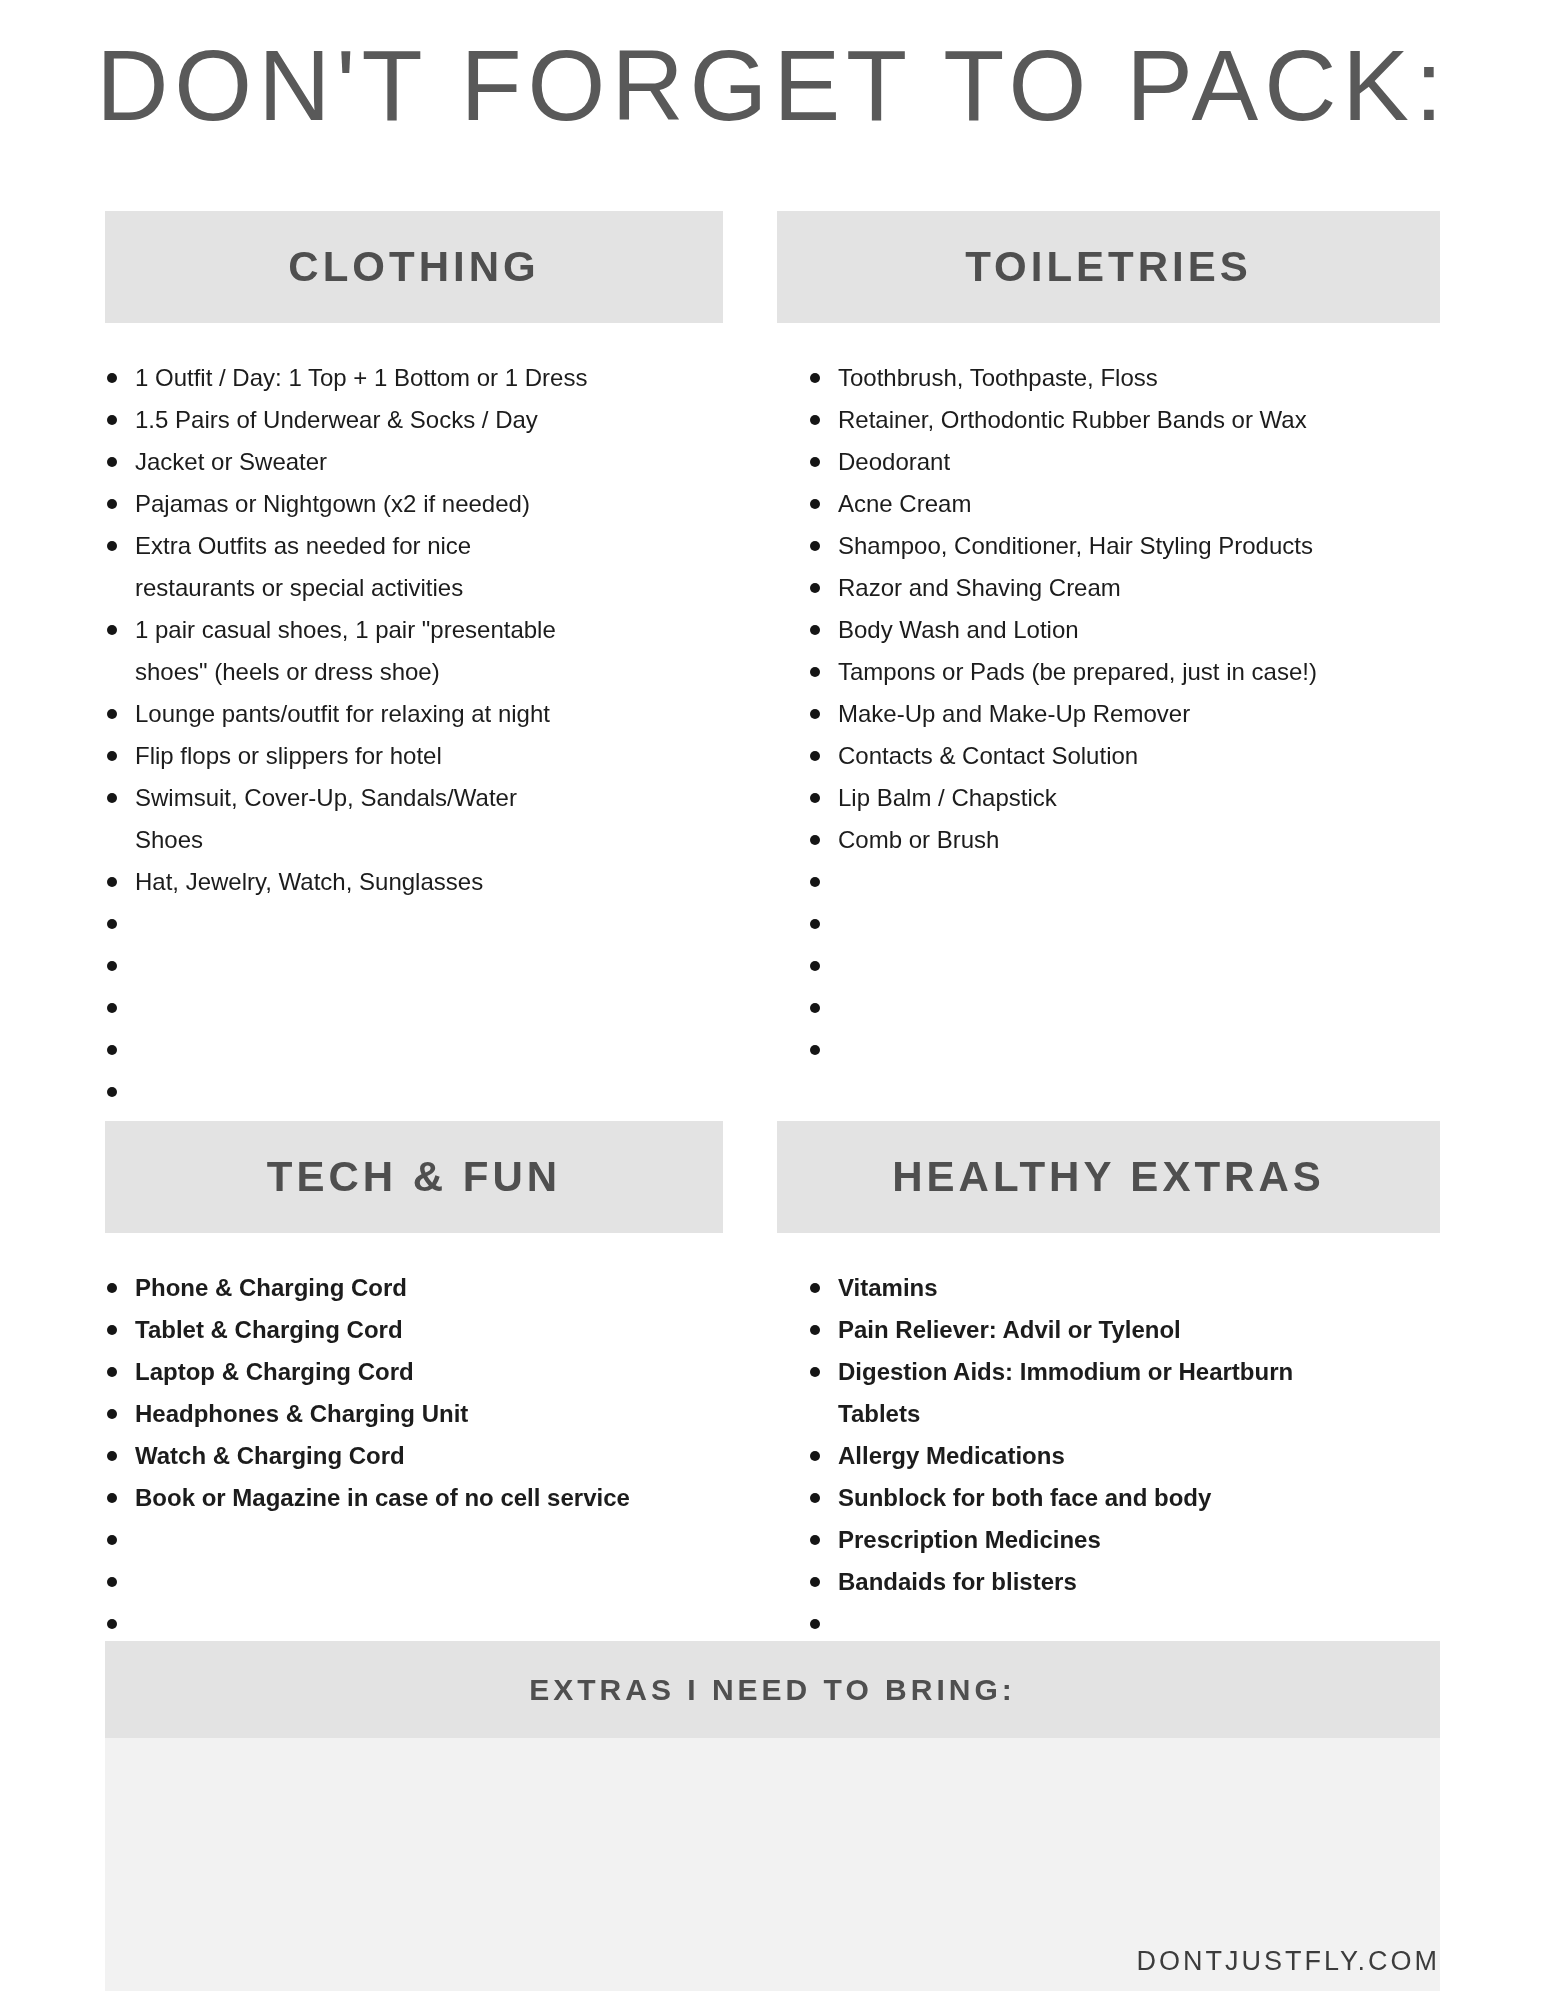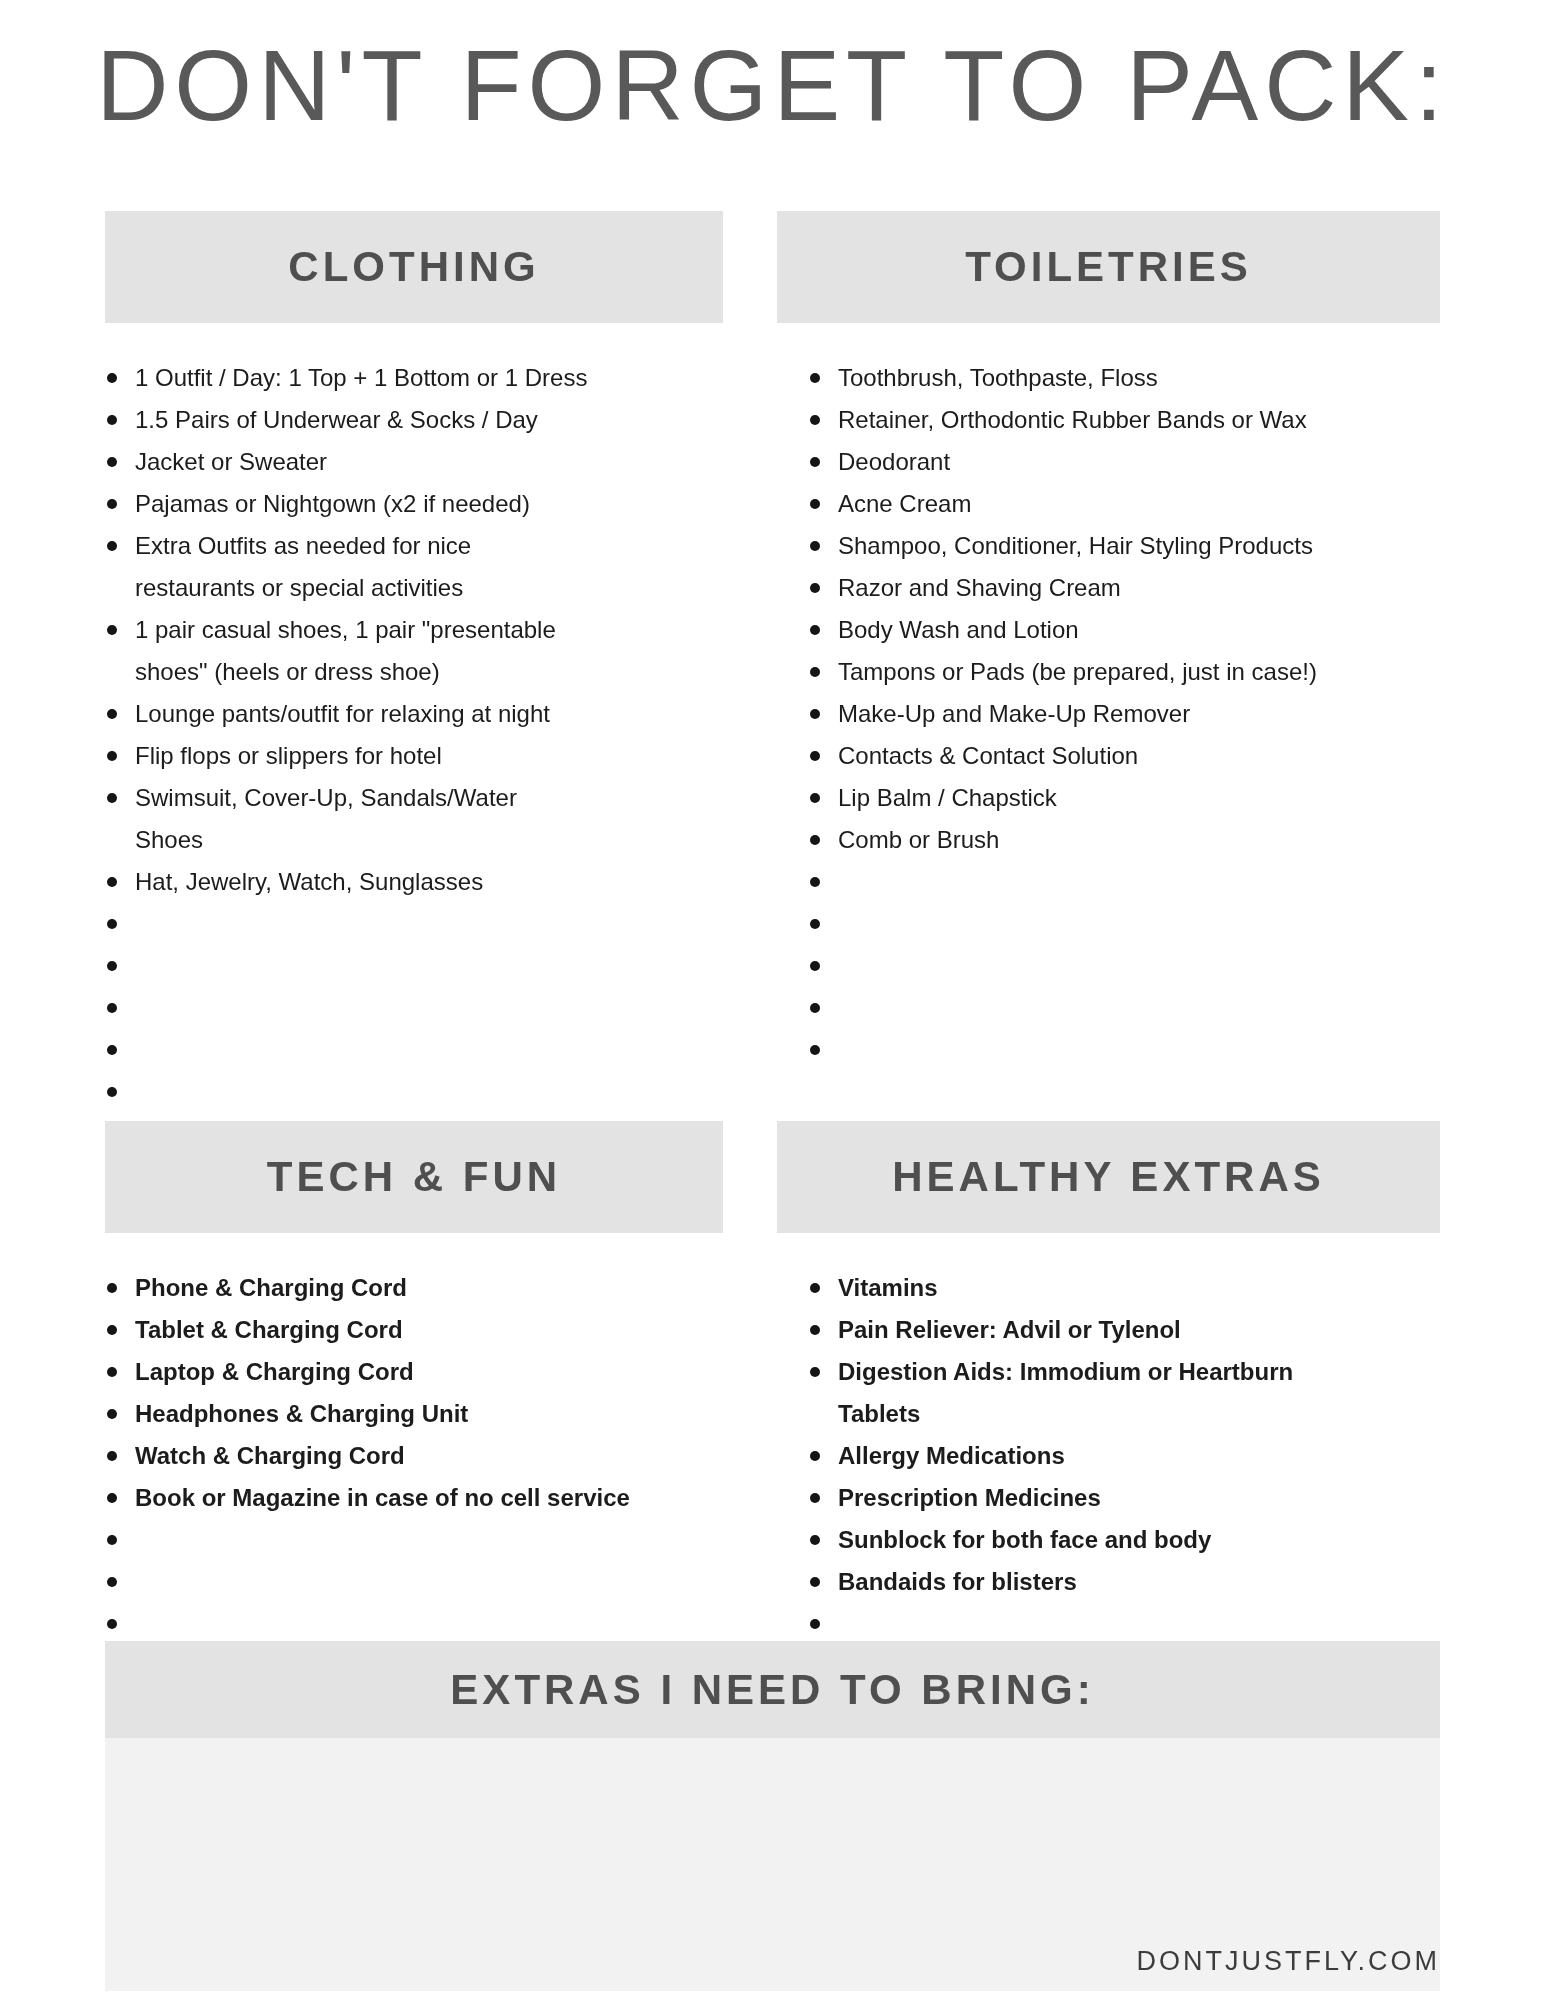--- a/index.html
+++ b/index.html
@@ -71,21 +71,21 @@
   }
 
   .extras { margin: -4px 0 0 105px; width: 1335px; }
   .extras-header {
     height: 97px;
     background: var(--section_box, #e3e3e3);
     display: flex; align-items: center; justify-content: center;
   }
   .extras-header h2 {
     margin: 0;
-    font-size: 42px;
+    font-size: 30px;
     font-weight: 700;
     letter-spacing: 4px;
     color: var(--heading_text, #4f4f4f);
     white-space: nowrap;
   }
   .extras-area {
     height: 253px;
     background: var(--extras_area, #f2f2f2);
     position: relative;
   }
@@ -179,22 +179,22 @@
     <section class="card right row2">
       <header class="section-header">
         <h2>HEALTHY EXTRAS</h2>
       </header>
       <ul class="checklist">
           <li>Vitamins</li>
           <li>Pain Reliever: Advil or Tylenol</li>
           <li>Digestion Aids: Immodium or Heartburn
 Tablets</li>
           <li>Allergy Medications</li>
+          <li>Sunblock for both face and body</li>
           <li>Prescription Medicines</li>
-          <li>Sunblock for both face and body</li>
           <li>Bandaids for blisters</li>
           <li class="empty"></li>
         </ul>
     </section>
 
   </div>
 
   <section class="extras">
     <header class="extras-header">
       <h2>EXTRAS I NEED TO BRING:</h2>

